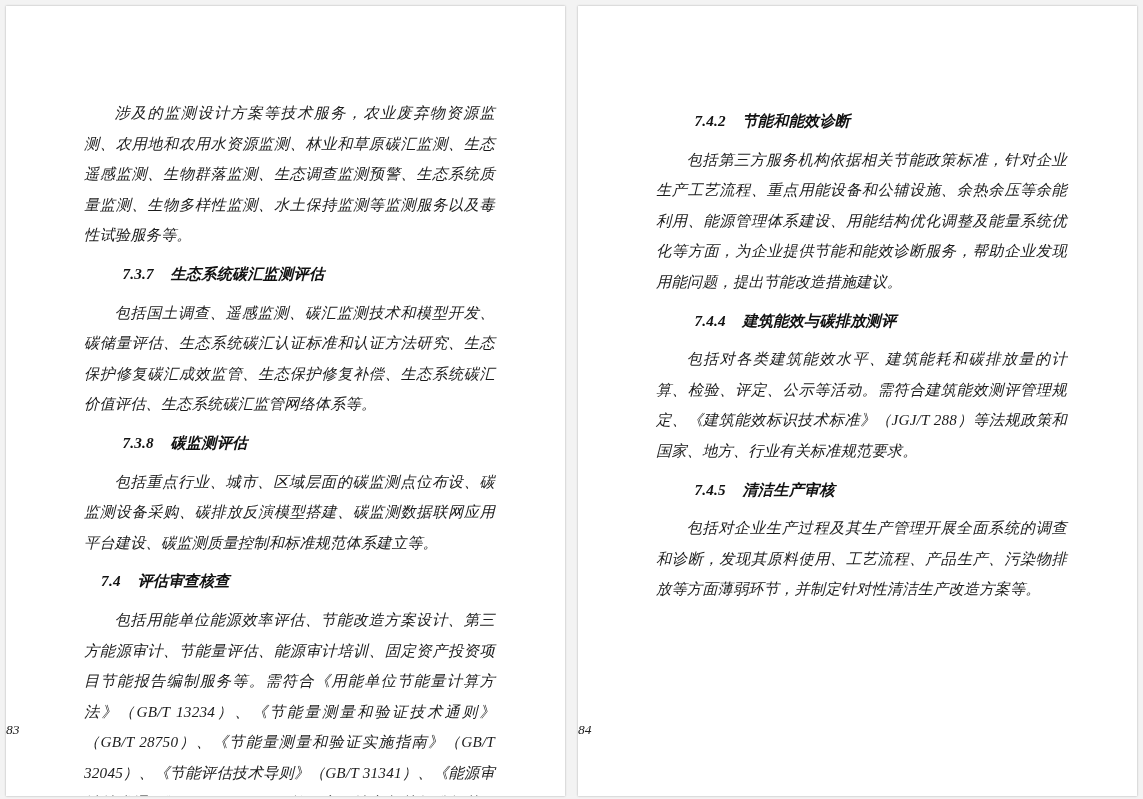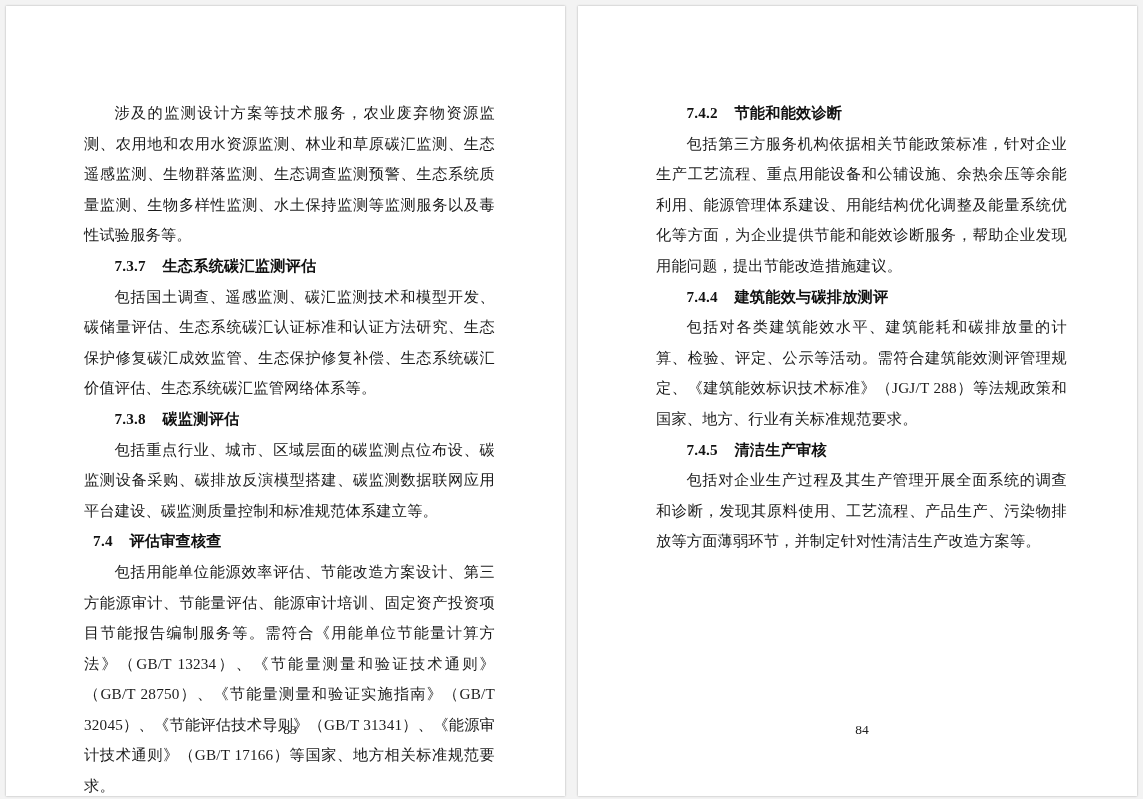--- a/index.html
+++ b/index.html
@@ -21,20 +21,21 @@
     background: #f3f3f3;
   }
   .page {
     position: relative;
     width: 559px;
     height: 790px;
     background: #ffffff;
     box-shadow: 0 0 2px rgba(0,0,0,0.30);
     box-sizing: border-box;
     overflow: hidden;
+    font-style: italic;
   }
   .page-body {
     position: absolute;
     left: 78px;
     right: 70px;
     top: 92px;
     bottom: 80px;
   }
   .para {
     font-size: 15.2px;
@@ -43,37 +44,36 @@
     text-align: justify;
     text-justify: inter-ideograph;
     letter-spacing: 0.2px;
     margin: 0;
   }
   .indent2 { text-indent: 2em; }
   .heading {
     font-size: 15.2px;
     line-height: 30.6px;
     color: #111111;
-    margin: 0;
+    margin: 8px;
     font-weight: bold;
     letter-spacing: 0.2px;
   }
   .h-l1 { text-indent: 0.6em; }
   .h-l2 { text-indent: 2em; }
   .h-num { margin-right: 1.1em; }
   .page-number {
     position: absolute;
     bottom: 58px;
     left: 0;
     right: 0;
-    text-align: center;
+    text-align: left;
     font-size: 13.5px;
     color: #222;
     font-family: "Liberation Serif", serif;
-    padding-left: 9px;
   }
 </style>
 </head>
 <body>
 
 <div id="viewer">
 
   <div class="page">
     <div class="page-body">
 

